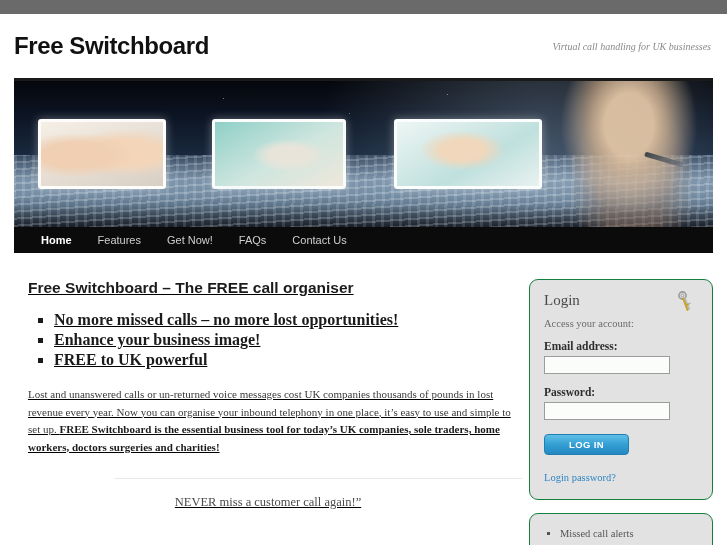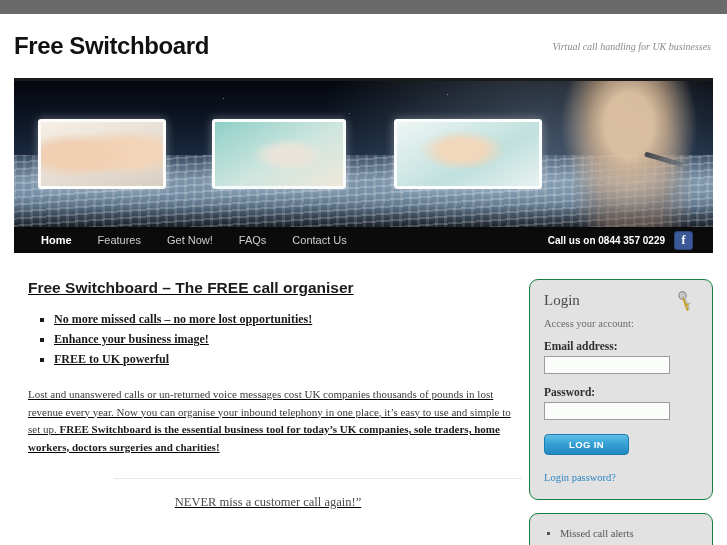--- a/index.html
+++ b/index.html
@@ -72,21 +72,21 @@
       radial-gradient(ellipse at 58% 52%, #e9e4da 0 18%, rgba(233,228,218,0) 36%),
       linear-gradient(150deg,#8fd0c7,#cfe6df 55%,#efe7da);}
   .tile-3{left:380px;width:142px;
     background:
       radial-gradient(ellipse at 46% 44%, #f1d7bb 0 20%, rgba(241,215,187,0) 40%),
       linear-gradient(150deg,#eef6f4,#bfe0dd 60%,#e8f2f0);}
 
   
   .navbar{
     margin:0 14px;height:26px;background:#0b0b0b;display:flex;align-items:center;
-    justify-content:space-between;padding:0 20px 0 14px;box-sizing:border-box;
+    justify-content:space-between;padding:0 8px 0 14px;box-sizing:border-box;
   }
   .nav-left{display:flex;align-items:center;gap:0;}
   .nav-item{
     color:#cfcfcf;font-size:11px;padding:0 13px;text-decoration:none;white-space:nowrap;
   }
   .nav-item.active{color:#ffffff;font-weight:bold;}
   .nav-right{display:flex;align-items:center;gap:9px;}
   .call-text{color:#ffffff;font-size:10px;font-weight:bold;}
   .fb-icon{
     width:17px;height:17px;border-radius:3px;background:#3b5998;border:1px solid #2c4374;
@@ -96,21 +96,21 @@
 
   
   .main{display:flex;margin:0 14px;padding-top:26px;}
   .content{width:515px;padding-right:7px;box-sizing:border-box;text-decoration:underline;}
   .content h2{
     margin:0 0 14px 14px;font-size:15.5px;font-weight:bold;color:#1b1b1b;
     font-family:"Liberation Sans", sans-serif;
   }
   .bullets{margin:0 0 18px 0;padding-left:40px;list-style:square;}
   .bullets li{
-    font-family:"Liberation Serif", serif;font-weight:bold;font-size:12px;
+    font-family:"Liberation Serif", serif;font-weight:bold;font-size:16px;
     color:#1b1b1b;line-height:17px;margin-bottom:3px;
   }
   .body-copy{
     margin:0 0 22px 14px;font-family:"Liberation Serif", serif;font-size:11px;
     line-height:17.5px;color:#3a3a3a;
   }
   .body-copy .bold{font-weight:bold;color:#1b1b1b;}
   .divider{height:1px;background:#e6e9e6;margin:0 0 14px 100px;}
   .quote{
     margin:0 14px;text-align:center;font-family:"Liberation Serif", serif;
@@ -177,24 +177,20 @@
     <div class="photo-tile tile-3"></div>
   </div>
 
   <div class="navbar">
     <div class="nav-left">
       <a class="nav-item active">Home</a>
       <a class="nav-item">Features</a>
       <a class="nav-item">Get Now!</a>
       <a class="nav-item">FAQs</a>
       <a class="nav-item">Contact Us</a>
-    </div>
-    <div class="nav-right">
-      <span class="call-text">Call us on 0844 357 0229</span>
-      <span class="fb-icon">f</span>
     </div>
   </div>
 
   <div class="main">
 
     <div class="content">
       <h2>Free Switchboard – The FREE call organiser</h2>
 
       <ul class="bullets">
         <li>No more missed calls – no more lost opportunities!</li>

